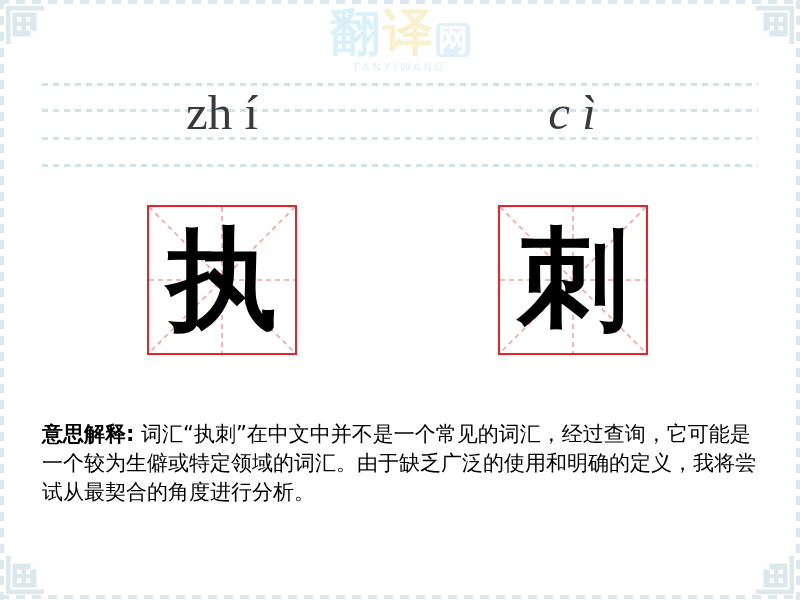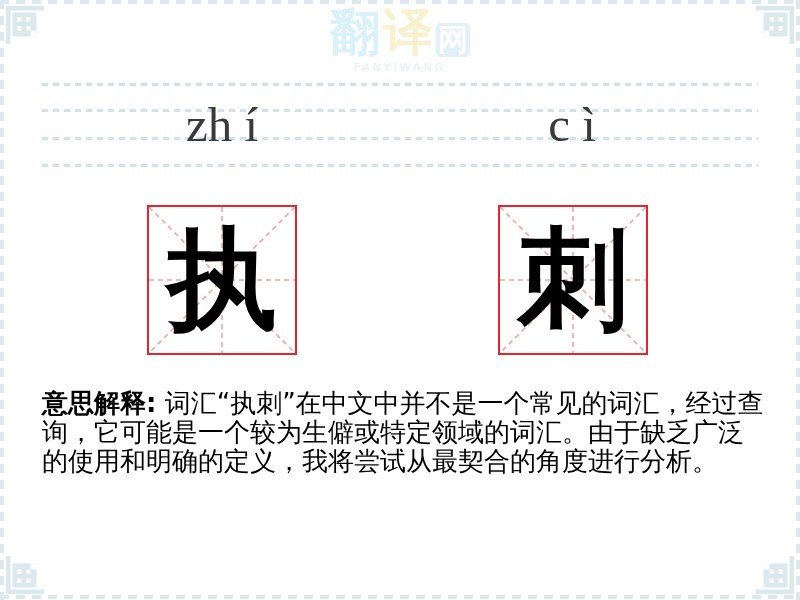--- a/index.html
+++ b/index.html
@@ -44,36 +44,36 @@
   .wm-wang{font-size:30px;font-weight:bold;color:#ffffff;background:#e2f1f9;
     border-radius:5px;line-height:34px;padding:0 2px;margin-bottom:3px;}
   .wm-sub{font-size:11px;font-weight:normal;letter-spacing:3px;color:var(--wm-sub);
     margin-top:1px;}
   
   .pinyin-line{position:absolute;left:42px;width:716px;height:3px;
     background:repeating-linear-gradient(90deg,var(--pinyin-line) 0 6px,transparent 6px 11px);}
   .pl-1{top:83px;}.pl-2{top:109px;}.pl-3{top:137px;}.pl-4{top:164px;}
   .pinyin-word{position:absolute;top:89px;width:164px;text-align:center;
     font-family:"Liberation Serif","DejaVu Serif",serif;
-    font-size:49px;line-height:48px;color:var(--pinyin-ink);white-space:pre;margin-top:12px;}
+    font-size:49px;line-height:48px;color:var(--pinyin-ink);white-space:pre;}
   .pw-1{left:140px;}
-  .pw-2{left:490px;}
+  .pw-2{left:490px;font-style:italic;}
   
   .char-box{position:absolute;top:205px;width:150px;height:150px;
     border:2px solid var(--box-border);box-sizing:border-box;background:#fff;}
   .cb-1{left:147px;}
   .cb-2{left:498px;}
   .char-box svg{position:absolute;left:0;top:0;width:100%;height:100%;}
   .big-char{position:absolute;left:0;top:0;width:100%;height:100%;
     display:flex;align-items:center;justify-content:center;
     font-family:"DejaVu Serif","Liberation Serif",serif;font-weight:bold;
     font-size:110px;color:var(--ink);}
   
-  .explanation{position:absolute;left:42px;top:389px;width:726px;
-    font-size:26px;line-height:29px;color:var(--ink);text-align:left;}
+  .explanation{position:absolute;left:42px;top:420px;width:726px;
+    font-size:21px;line-height:29px;color:var(--ink);text-align:left;}
   .explanation b{font-weight:bold;}
 </style>
 </head>
 <body>
 
 <div class="edge edge-top"></div>
 <div class="edge edge-bottom"></div>
 <div class="edge edge-left"></div>
 <div class="edge edge-right"></div>
 

